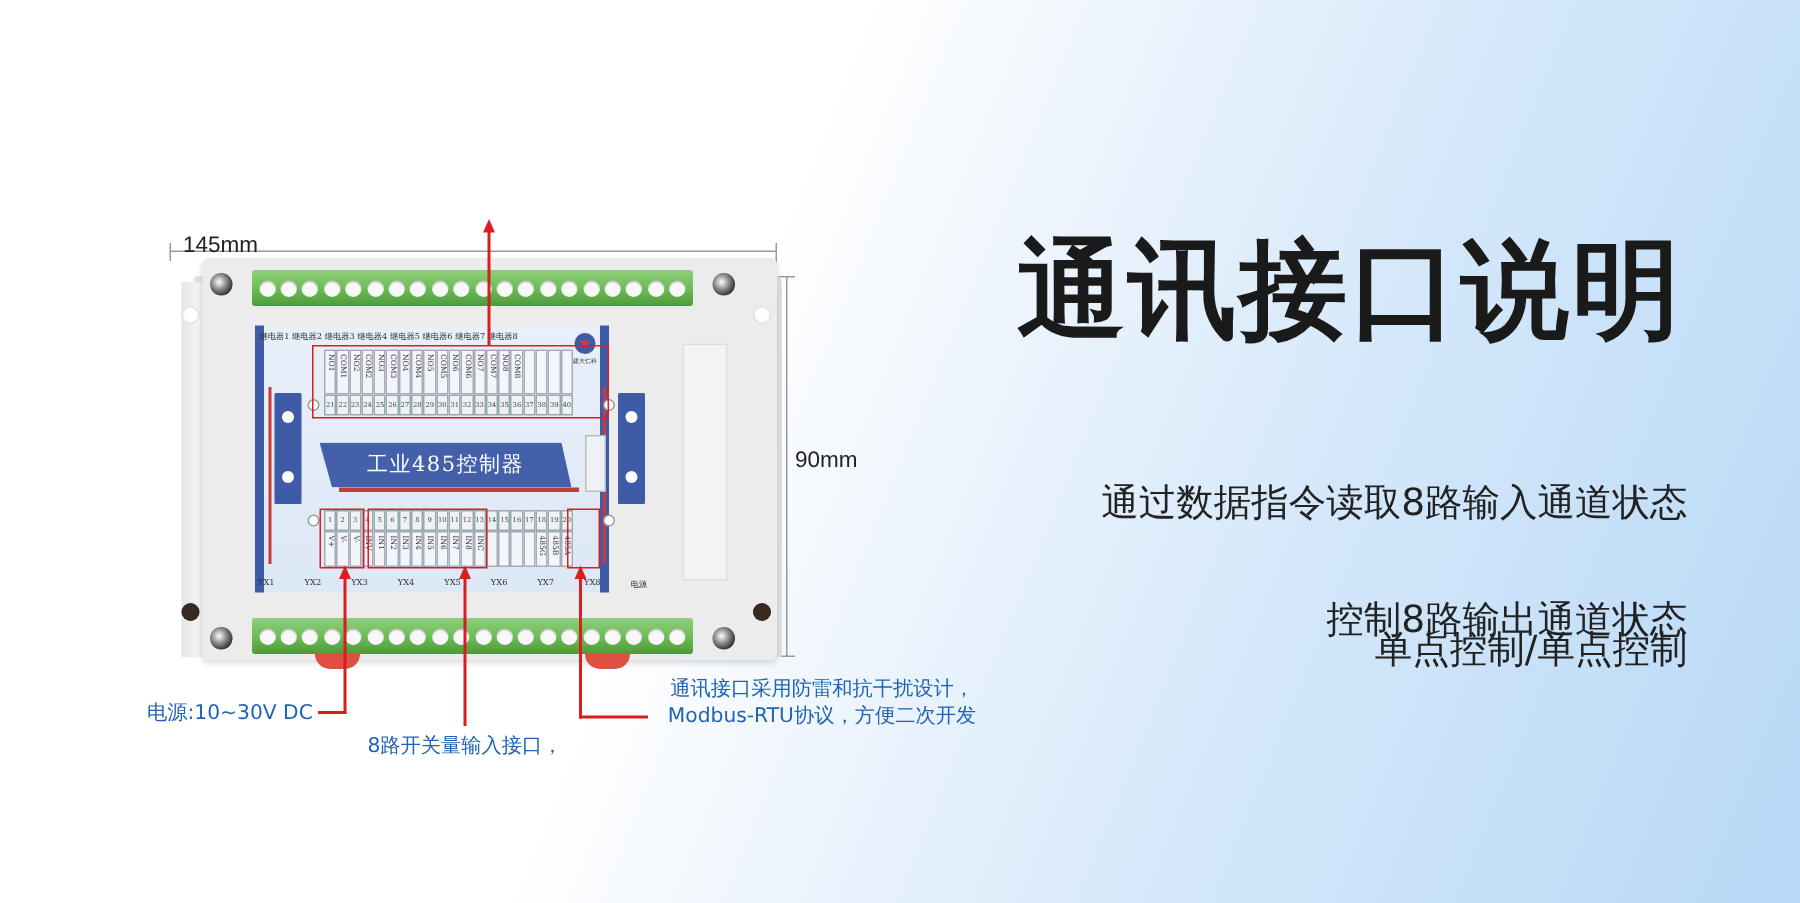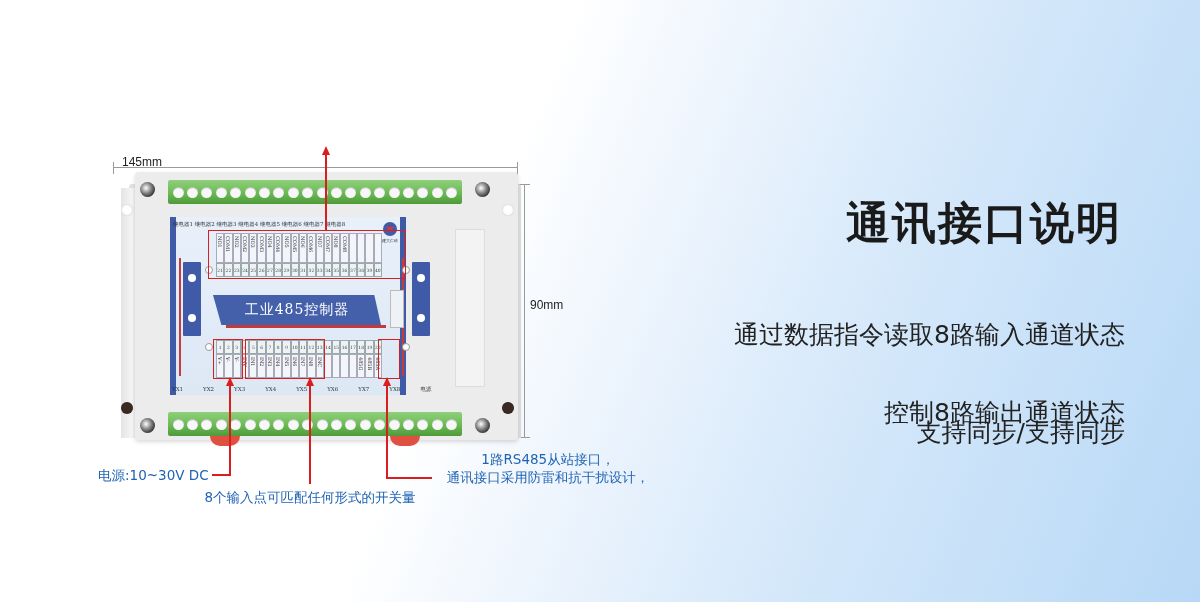--- a/index.html
+++ b/index.html
@@ -6,38 +6,37 @@
   html, body { width: 1200px; height: 602px; overflow: hidden; }
   body {
     position: relative;
     font-family: "DejaVu Sans", "Liberation Sans", sans-serif;
     background: linear-gradient(112deg, #ffffff 0%, #ffffff 40%, #eef5fd 52%, #d5e8fa 70%, #b7d8f6 100%);
   }
 
   
   .main-title {
     position: absolute; right: 78px; top: 146px;
-    font-size: 44px; font-weight: bold; color: #1a1a1a;
+    font-size: 72px; font-weight: bold; color: #1a1a1a;
     letter-spacing: 2px; white-space: nowrap;
     font-family: "DejaVu Sans", sans-serif;
-    margin-top: 48px;
   }
   .feature {
     position: absolute; right: 75px;
     font-size: 25px; color: #222; white-space: nowrap;
     font-family: "DejaVu Sans", sans-serif;
   }
 
   
   .anno {
     position: absolute; color: #1f63b4; font-size: 13.5px;
     line-height: 18px; text-align: center; white-space: nowrap;
     font-family: "DejaVu Sans", sans-serif;
   }
-  .dim-label { position: absolute; font-size: 12px; color: #222; font-family: "Liberation Sans", sans-serif; }
+  .dim-label { position: absolute; font-size: 15px; color: #222; font-family: "Liberation Sans", sans-serif; }
   .dim-line { position: absolute; background: #9a9a9a; }
 
   .red-line { position: absolute; background: #d81e1e; }
   .arrow-up {
     position: absolute; width: 0; height: 0;
     border-left: 4px solid transparent; border-right: 4px solid transparent;
     border-bottom: 9px solid #d81e1e;
   }
   .red-box { position: absolute; border: 1.5px solid #d81e1e; }
 
@@ -118,21 +117,21 @@
   .logo { position: absolute; left: 383px; top: 222px; width: 14px; height: 14px; border-radius: 50%; background: #3f5aa6; }
   .logo::after { content: ""; position: absolute; left: 3px; top: 5px; width: 8px; height: 5px; background: #d33; clip-path: polygon(0 0,100% 0,50% 100%); }
   .logo-text { position: absolute; left: 382px; top: 238px; font-size: 4px; color: #333; }
 </style>
 </head>
 <body>
 
 <div class="main-title">通讯接口说明</div>
 <div class="feature" style="top:318px;">通过数据指令读取8路输入通道状态</div>
 <div class="feature" style="top:367px;margin-top:29px;">控制8路输出通道状态</div>
-<div class="feature" style="top:416px;">支持同步/支持同步</div>
+<div class="feature" style="top:416px;">单点控制/单点控制</div>
 
 <div class="anno" style="left:100px; top:112px; width:445px;">
 </div>
 
 <div class="dim-line" style="left:113px; top:167px; width:405px; height:1px;"></div>
 <div class="dim-line" style="left:113px; top:162px; width:1px; height:12px;"></div>
 <div class="dim-line" style="left:517px; top:162px; width:1px; height:30px;"></div>
 <div class="dim-label" style="left:122px; top:155px;">145mm</div>
 
 <div class="dim-line" style="left:524px; top:184px; width:1px; height:254px;"></div>
@@ -349,18 +348,18 @@
 <div class="arrow-up" style="left:306px; top:377px;"></div>
 
 <div class="red-line" style="left:386px; top:382px; width:2px; height:97px;"></div>
 <div class="arrow-up" style="left:383px; top:377px;"></div>
 <div class="red-line" style="left:386px; top:477px; width:46px; height:2px;"></div>
 
 <div class="anno" style="left:98px; top:466px; text-align:left;">
   <div>电源:10~30V DC</div>
 </div>
 <div class="anno" style="left:190px; top:488px; width:240px;">
-  <div>8个输入点可匹配任何形式的开关量</div>
+  <div>8路开关量输入接口，</div>
 </div>
 <div class="anno" style="left:428px; top:450px; width:240px;">
-  <div>1路RS485从站接口，</div>
   <div>通讯接口采用防雷和抗干扰设计，</div>
+  <div>Modbus-RTU协议，方便二次开发</div>
 </div>
 
 </body></html>

